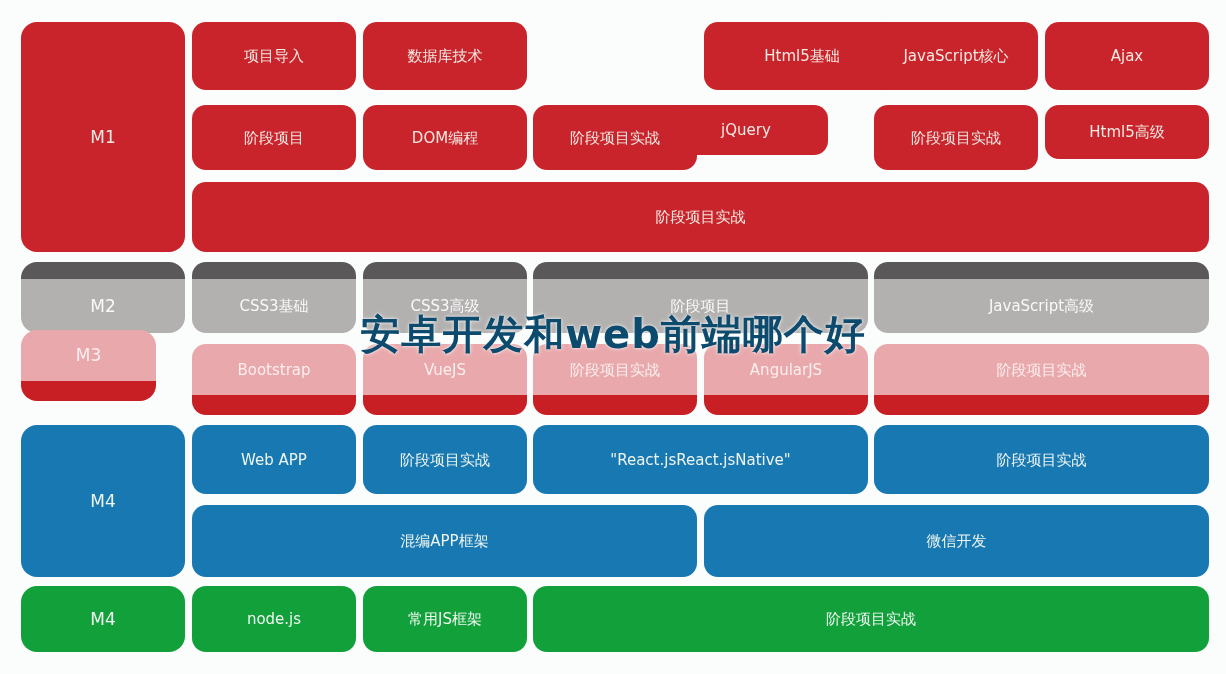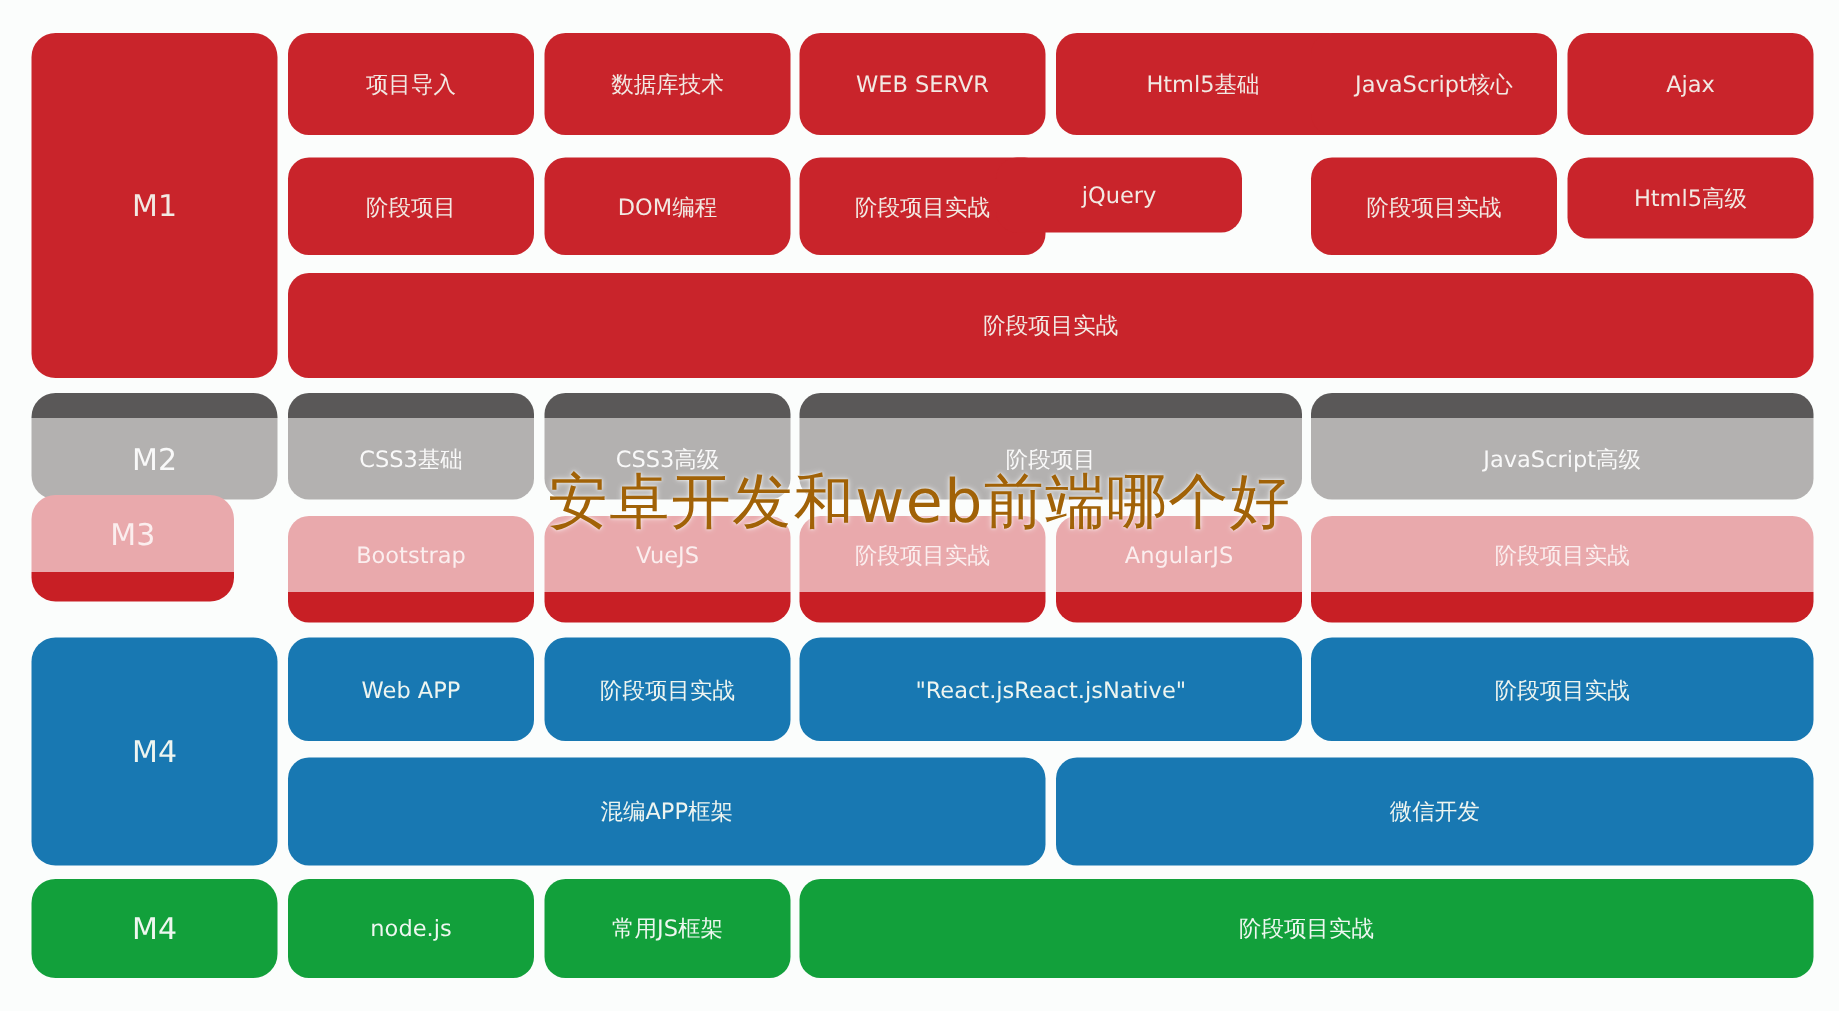--- a/index.html
+++ b/index.html
@@ -13,56 +13,55 @@
   .blk{
     position:absolute;
     border-radius:14px;
     display:flex;align-items:center;justify-content:center;
     font-size:15px;
     line-height:1.2;
     text-align:center;
     box-sizing:border-box;
     white-space:nowrap;
   }
-  .sidebar{font-size:20px;border-radius:16px;}
+  .sidebar{font-size:17px;border-radius:16px;}
   .red{background:#c9242b;color:#f2e9e3;}
   .gray{
     background:linear-gradient(to bottom,#5a5858 0px,#5a5858 17px,#b3b1b0 17px);
     color:rgba(255,255,255,0.92);
     padding-top:17px;
   }
   .pink{
     background:linear-gradient(to top,#c81f25 0px,#c81f25 20px,#e9a9ac 20px);
     color:rgba(255,255,255,0.80);
     padding-bottom:20px;
   }
   .blue{background:#1878b2;color:#eef5f0;text-align:right;}
   .green{background:#12a03b;color:#eef7f0;}
   .overlay-title{
     position:absolute;
     left:0;right:0;top:307px;
     text-align:center;
     font-size:40px;
-    font-weight:400;
+    font-weight:700;
     letter-spacing:1px;
-    color:#a16207;
+    color:#0c4a6e;
     z-index:10;
     text-shadow:0 0 4px rgba(255,255,255,0.65), 0 0 2px rgba(255,255,255,0.8);
   }
 </style>
 </head>
 <body>
 
 <div id="canvas">
 
   <div class="blk red sidebar" style="left:21px;top:22px;width:164px;height:230px">M1</div>
 
   <div class="blk red" style="left:192px;top:22px;width:164px;height:68px">项目导入</div>
   <div class="blk red" style="left:363px;top:22px;width:164px;height:68px">数据库技术</div>
-  <div class="blk red" style="left:533px;top:22px;width:164px;height:68px">WEB SERVR</div>
   <div class="blk red" style="left:704px;top:22px;width:196px;height:68px">Html5基础</div>
   <div class="blk red" style="left:874px;top:22px;width:164px;height:68px">JavaScript核心</div>
   <div class="blk red" style="left:1045px;top:22px;width:164px;height:68px">Ajax</div>
 
   <div class="blk red" style="left:192px;top:105px;width:164px;height:65px">阶段项目</div>
   <div class="blk red" style="left:363px;top:105px;width:164px;height:65px">DOM编程</div>
   <div class="blk red" style="left:533px;top:105px;width:164px;height:65px">阶段项目实战</div>
   <div class="blk red" style="left:664px;top:105px;width:164px;height:50px">jQuery</div>
   <div class="blk red" style="left:874px;top:105px;width:164px;height:65px">阶段项目实战</div>
   <div class="blk red" style="left:1045px;top:105px;width:164px;height:54px">Html5高级</div>

